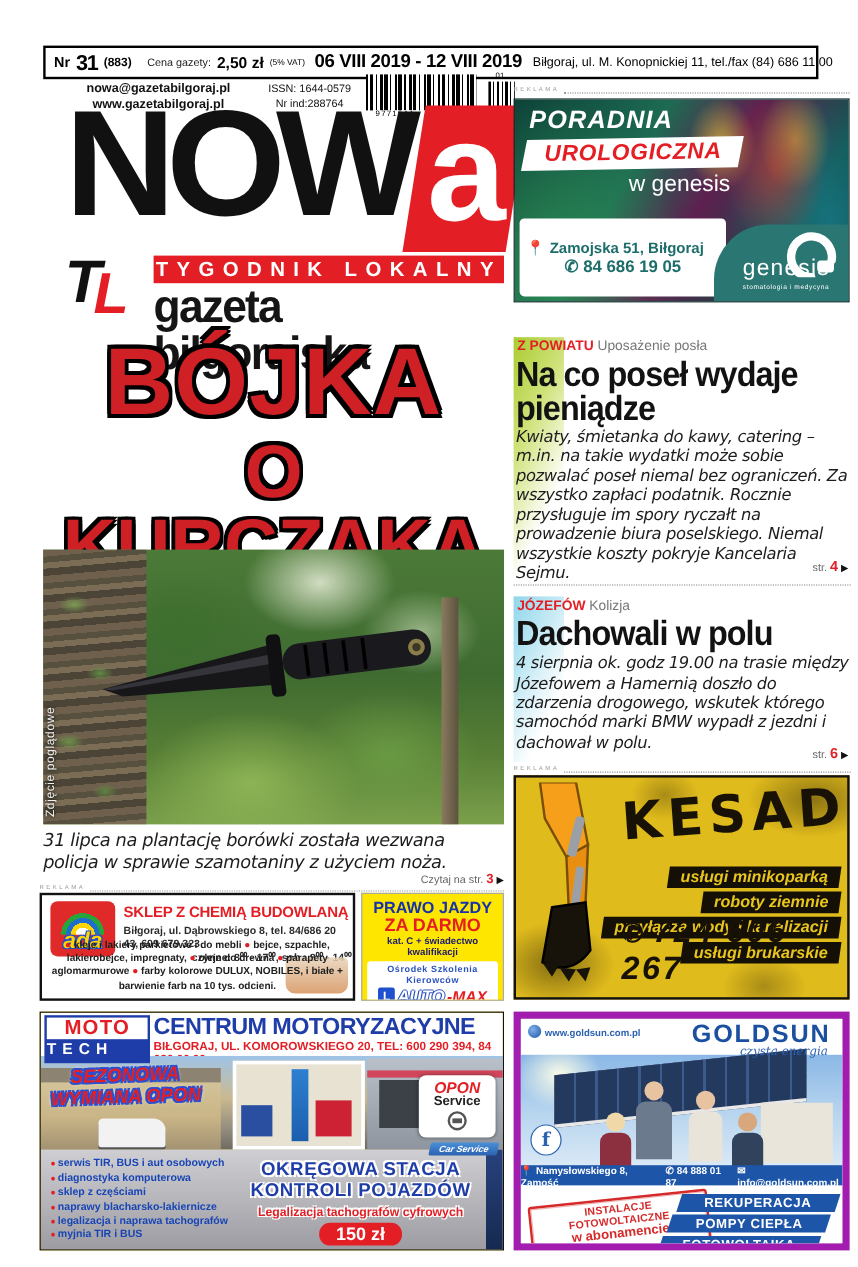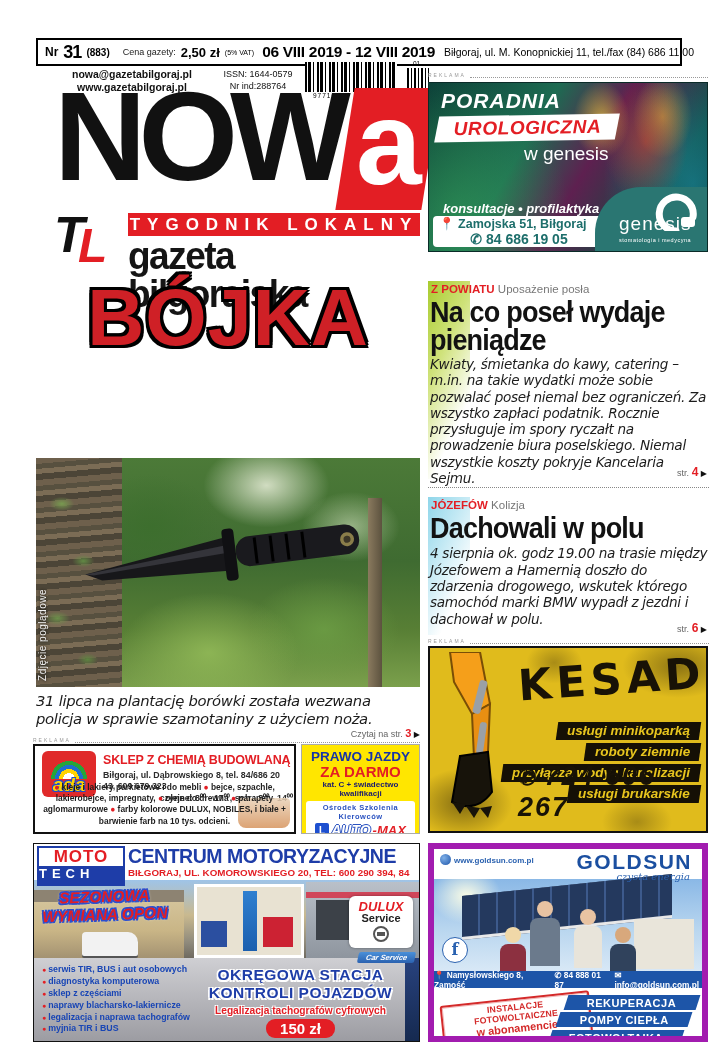--- a/index.html
+++ b/index.html
@@ -60,21 +60,21 @@
       radial-gradient(120px 160px at 95% 60%, rgba(30,160,190,0.5), transparent 75%),
       radial-gradient(150px 190px at 10% 80%, rgba(60,180,90,0.45), transparent 75%),
       linear-gradient(120deg,#0c3f38 0%, #1d6b52 35%, #5e2050 55%, #124a40 80%, #06302a 100%); }
   .uro-t1 { position:absolute; left:12px; top:6px; color:#fff; font-weight:800; font-style:italic; font-size:21px; letter-spacing:1px; }
   .uro-band { position:absolute; left:8px; top:32px; width:180px; height:26px; background:#fff; transform:skewX(-12deg) rotate(-1deg);
     display:flex; align-items:center; justify-content:center; }
   .uro-t2 { color:#e31e24; font-weight:800; font-style:italic; font-size:19px; letter-spacing:0.5px; transform:skewX(12deg); }
   .uro-t3 { position:absolute; left:95px; top:60px; color:#fff; font-size:19px; }
   .uro-srv { position:absolute; left:8px; top:118px; width:264px; color:#fff; font-style:italic; font-weight:bold; font-size:13px;
     border-bottom:1.5px solid #fff; padding-bottom:2px; text-align:center; }
-  .uro-contact { position:absolute; left:4px; bottom:4px; width:172px; background:#fff; border-radius:4px; padding:0 6px; color:#1d6e6b; }
+  .uro-contact { position:absolute; left:4px; bottom:4px; width:172px; background:#fff; border-radius:4px; padding:17px 6px; color:#1d6e6b; }
   .uro-addr { font-weight:bold; font-size:12.5px; }
   .uro-phone { font-weight:800; font-size:14px; text-align:center; }
   .uro-genesis { position:absolute; right:0; bottom:0; width:112px; height:64px; background:#2a7672; border-top-left-radius:46px; }
   .uro-brand { position:absolute; left:24px; top:26px; color:#fff; font-size:19px; letter-spacing:1px; }
   .uro-brand-sub { position:absolute; left:24px; top:50px; color:#fff; font-size:5.5px; letter-spacing:0.5px; }
   .uro-g { position:absolute; right:8px; top:4px; }
 
   
   .article { left:428px; width:281px; }
   .grad-bar { position:absolute; left:0; top:0; width:42px; height:100%; }
@@ -325,20 +325,21 @@
         <path d="M 40 26 A 17 17 0 1 0 23 40" fill="none" stroke="#ffffff" stroke-width="7" stroke-linecap="round"></path>
         <rect x="28" y="26" width="14" height="10" rx="3" fill="#ffffff"></rect>
       </svg>
       <div class="uro-brand">genesis</div>
       <div class="uro-brand-sub">stomatologia i medycyna</div>
     </div>
   </div>
 
   <div class="abs lead-head">
     <div class="lead-l1">BÓJKA</div>
+    <div class="lead-l2">O KURCZAKA</div>
   </div>
 
   <div class="abs photo">
     <div class="trunk"></div>
     <div class="tree2"></div>
     <svg class="knife" width="310" height="64" viewBox="0 0 310 64">
       <polygon points="4,34 148,14 150,48 20,42" fill="#17171a"></polygon>
       <polygon points="4,34 148,22 148,30 12,36" fill="#34343a"></polygon>
       <rect x="144" y="6" width="12" height="52" rx="4" fill="#101013"></rect>
       <rect x="156" y="16" width="124" height="30" rx="14" fill="#1a1a1e"></rect>
@@ -449,21 +450,21 @@
       <div class="mt-p3">
           <div class="band"></div>
           <div class="door"></div>
         </div>
     </div>
     <div class="mt-promo">
       <div>SEZONOWA</div>
       <div>WYMIANA OPON</div>
     </div>
     <div class="mt-bosch">
-      <div class="b1">DULUX</div>
+      <div class="b1">OPON</div>
       <div class="b2">Service</div>
       <div class="b3"></div>
     </div>
     <div class="mt-car">Car Service</div>
     <div class="mt-bottom">
       <div class="mt-bar-right"></div>
       <div class="mt-list">
         <div>serwis TIR, BUS i aut osobowych</div>
         <div>diagnostyka komputerowa</div>
         <div>sklep z częściami</div>

